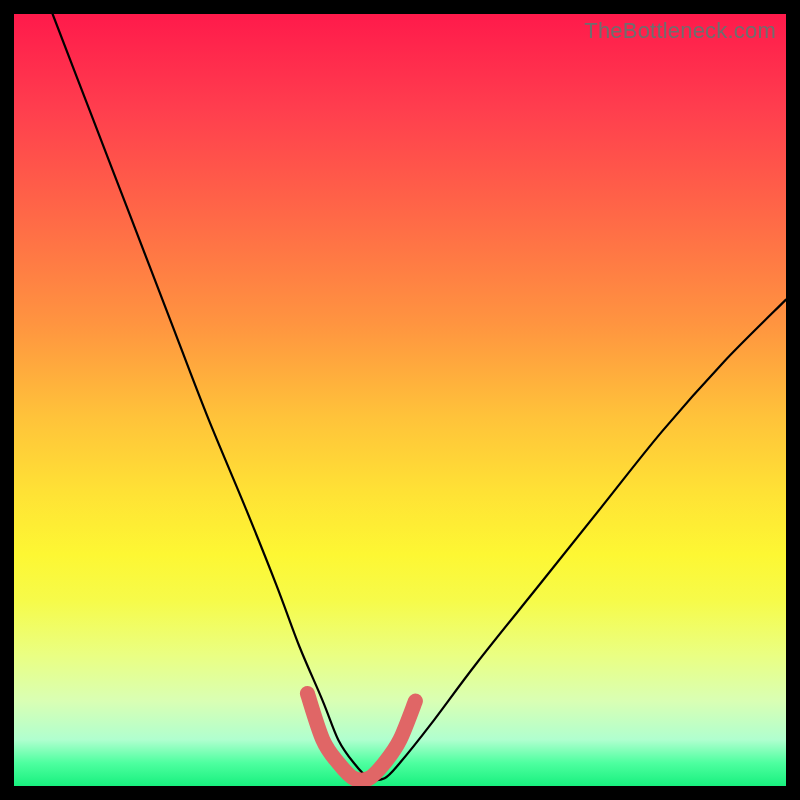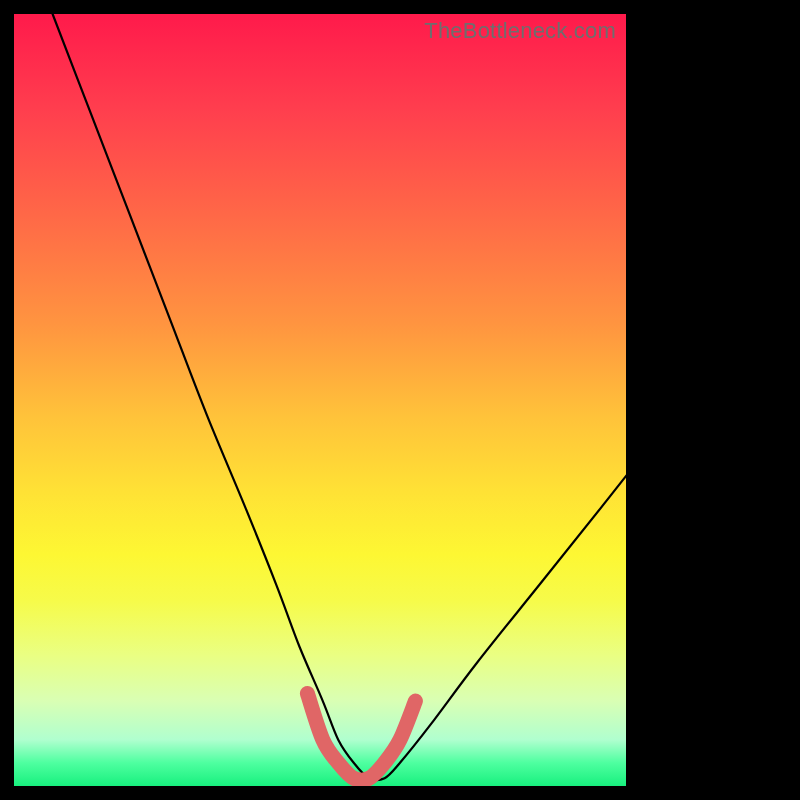--- a/index.html
+++ b/index.html
@@ -14,21 +14,21 @@
   .frame {
     position: relative;
     width: 800px;
     height: 800px;
     background: #000;
   }
   .plot-area {
     position: absolute;
     left: 14px;
     top: 14px;
-    width: 612px;
+    width: 772px;
     height: 772px;
     background: linear-gradient(to bottom,
       #ff1a4b 0%,
       #ff3d4e 12%,
       #ff6847 26%,
       #ff9440 40%,
       #ffc23a 52%,
       #ffe235 62%,
       #fdf733 70%,
       #f6fb4a 76%,

